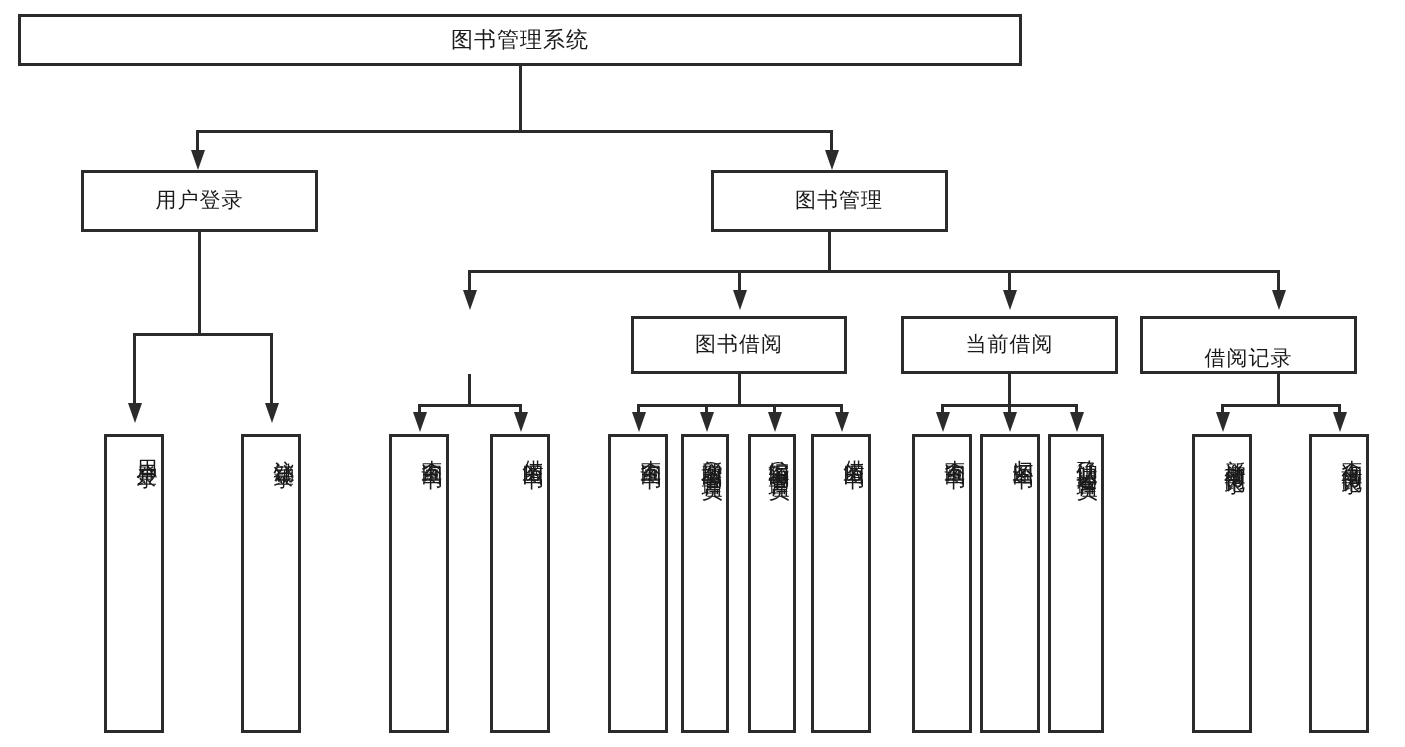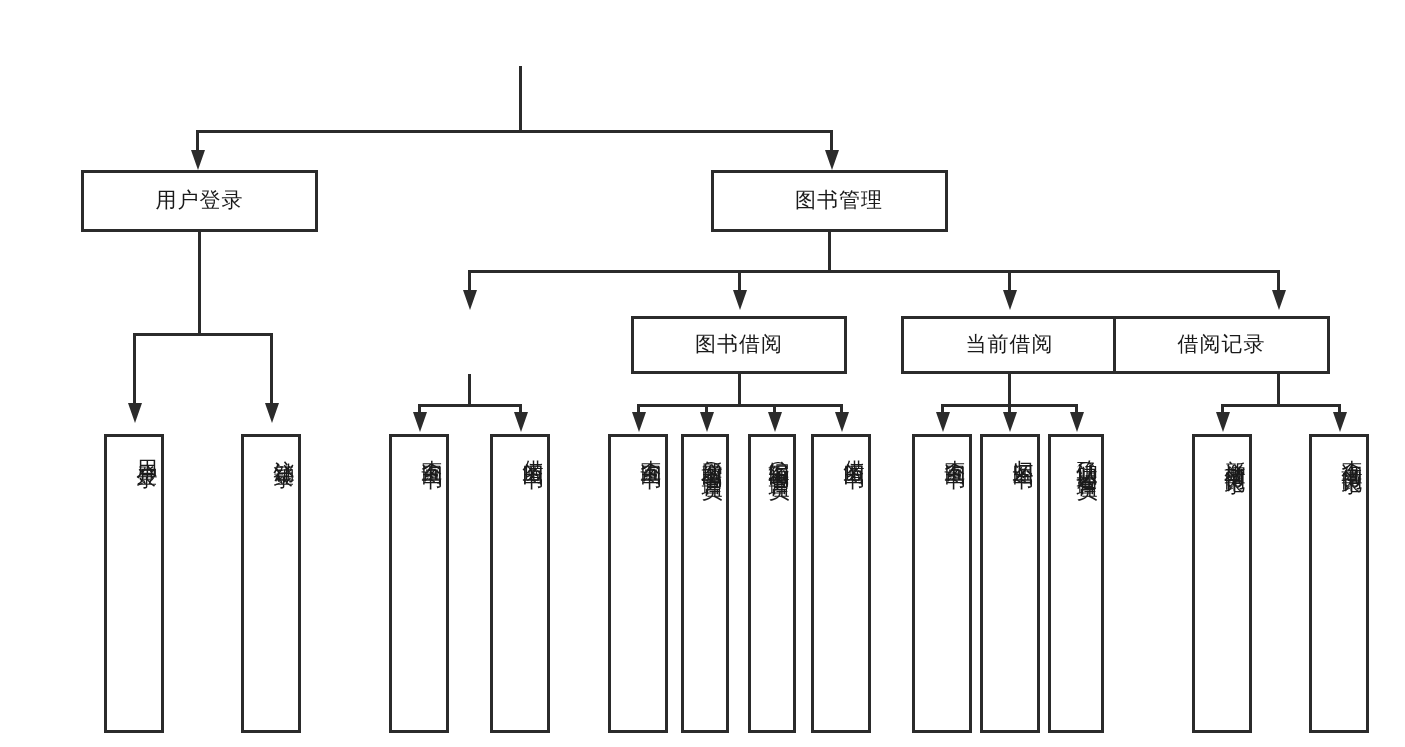--- a/index.html
+++ b/index.html
@@ -76,20 +76,23 @@
     color: #b9b9b9;
     white-space: nowrap;
     letter-spacing: 0.5px;
   }
 </style>
 </head>
 <body>
 
 <div id="canvas">
 
+  <div class="node horiz root" style="left:18px; top:14px; width:1004px; height:52px;">
+    <span>图书管理系统</span>
+  </div>
 
   <div class="conn vline" style="left:519px; top:66px; width:3px; height:64px;"></div>
 
   <div class="conn hline" style="left:196px; top:130px; width:637px; height:3px;"></div>
 
   <div class="conn vline" style="left:196px; top:130px; width:3px; height:23px;"></div>
   <div class="arrow" style="left:191px; top:150px;"></div>
   <div class="conn vline" style="left:830px; top:130px; width:3px; height:23px;"></div>
   <div class="arrow" style="left:825px; top:150px;"></div>
 
@@ -117,21 +120,21 @@
   <div class="arrow" style="left:1003px; top:290px;"></div>
   <div class="conn vline" style="left:1277px; top:270px; width:3px; height:22px;"></div>
   <div class="arrow" style="left:1272px; top:290px;"></div>
 
   <div class="node horiz" style="left:631px; top:316px; width:216px; height:58px;">
     <span>图书借阅</span>
   </div>
   <div class="node horiz" style="left:901px; top:316px; width:217px; height:58px;">
     <span>当前借阅</span>
   </div>
-  <div class="node horiz" style="left:1113px; top:316px; width:217px; height:58px;">
+  <div class="node horiz" style="left:1140px; top:316px; width:217px; height:58px;align-items:flex-end;">
     <span>借阅记录</span>
   </div>
 
   <div class="conn vline" style="left:468px; top:374px; width:3px; height:32px;"></div>
   <div class="conn hline" style="left:418px; top:404px; width:104px; height:3px;"></div>
   <div class="conn vline" style="left:418px; top:404px; width:3px; height:12px;"></div>
   <div class="arrow" style="left:413px; top:412px;"></div>
   <div class="conn vline" style="left:519px; top:404px; width:3px; height:12px;"></div>
   <div class="arrow" style="left:514px; top:412px;"></div>
 

